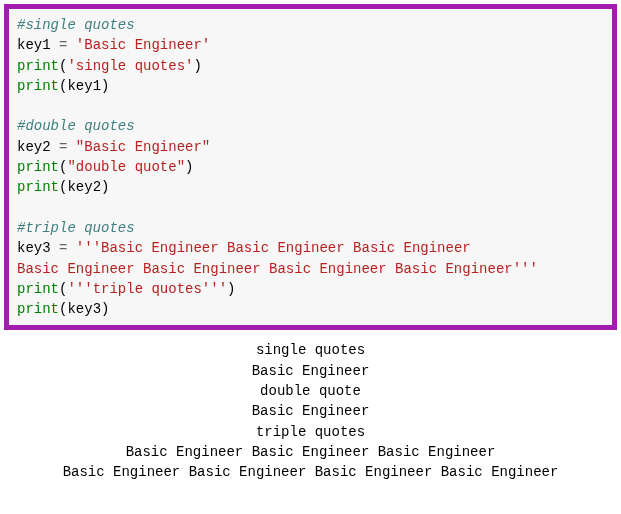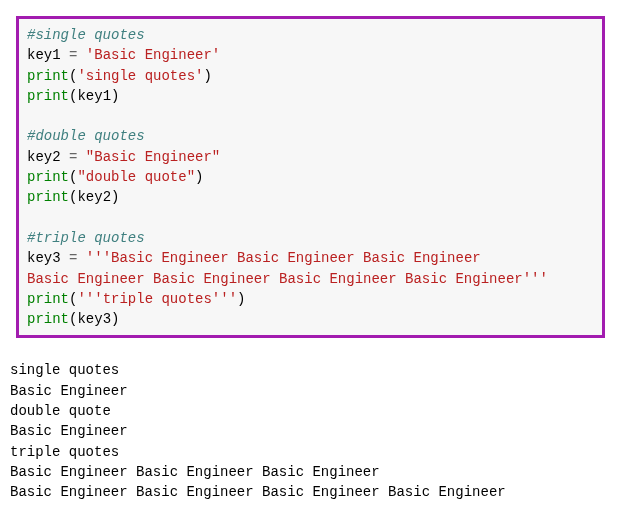--- a/index.html
+++ b/index.html
@@ -6,31 +6,32 @@
     margin: 0;
     padding: 0;
     font-family: Consolas, 'Courier New', monospace;
     font-size: 14px;
     line-height: 1.45;
     width: 621px;
     background: #ffffff;
   }
   .code-cell {
     background: #f7f7f7;
-    border: 3px solid #a21caf;
+    border: 5px solid #a21caf;
     padding: 6px 8px;
-    margin: 16px;
+    margin: 4px;
     white-space: pre;
     overflow-x: auto;
   }
   .output-cell {
     background: #ffffff;
     padding: 6px 10px;
     white-space: pre;
     color: #000;
+    text-align: center;
   }
   .c  { color: #408080; font-style: italic; }   
   .n  { color: #000000; }                        
   .o  { color: #666666; }                        
   .s  { color: #ba2121; }                        
   .bi { color: #008000; }                        
 </style>
 </head>
 <body>
 

